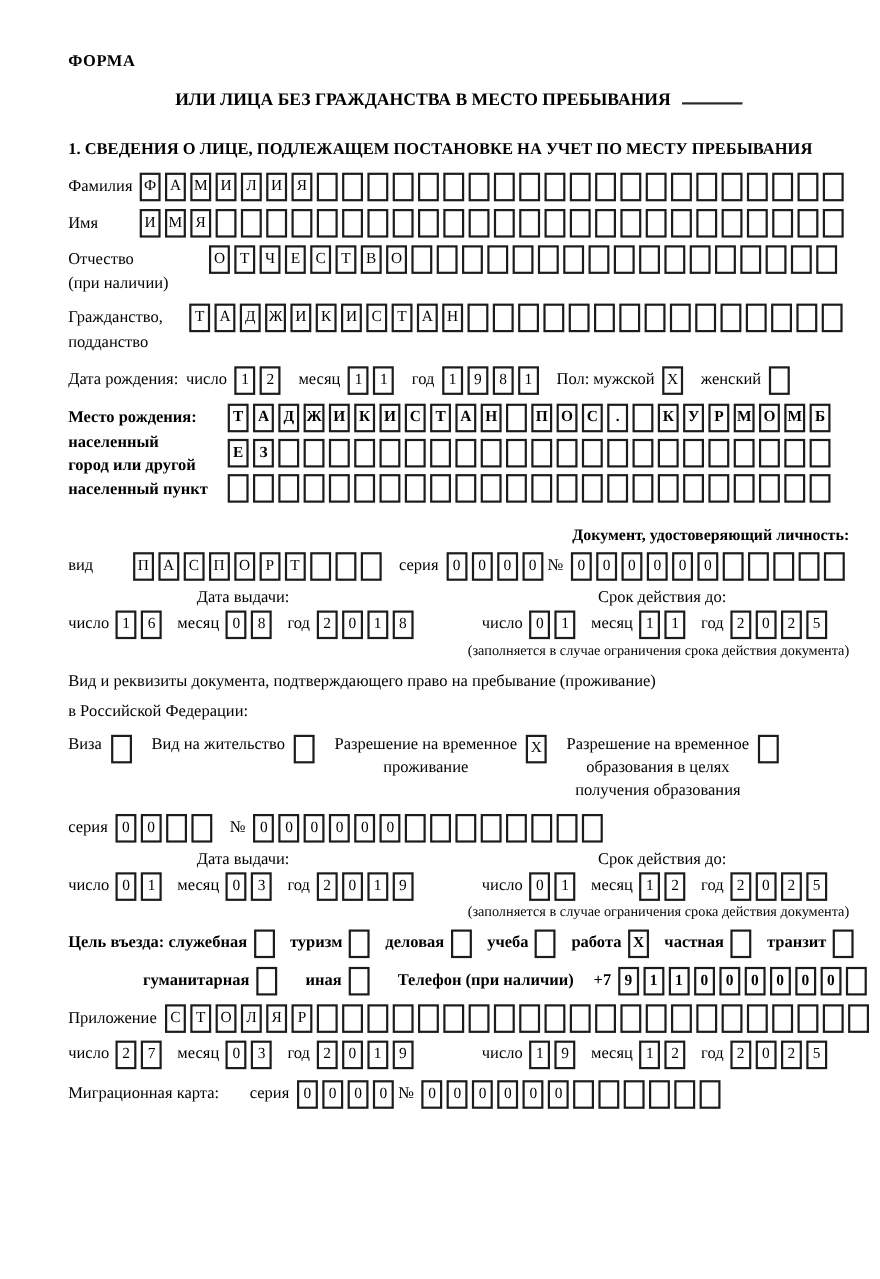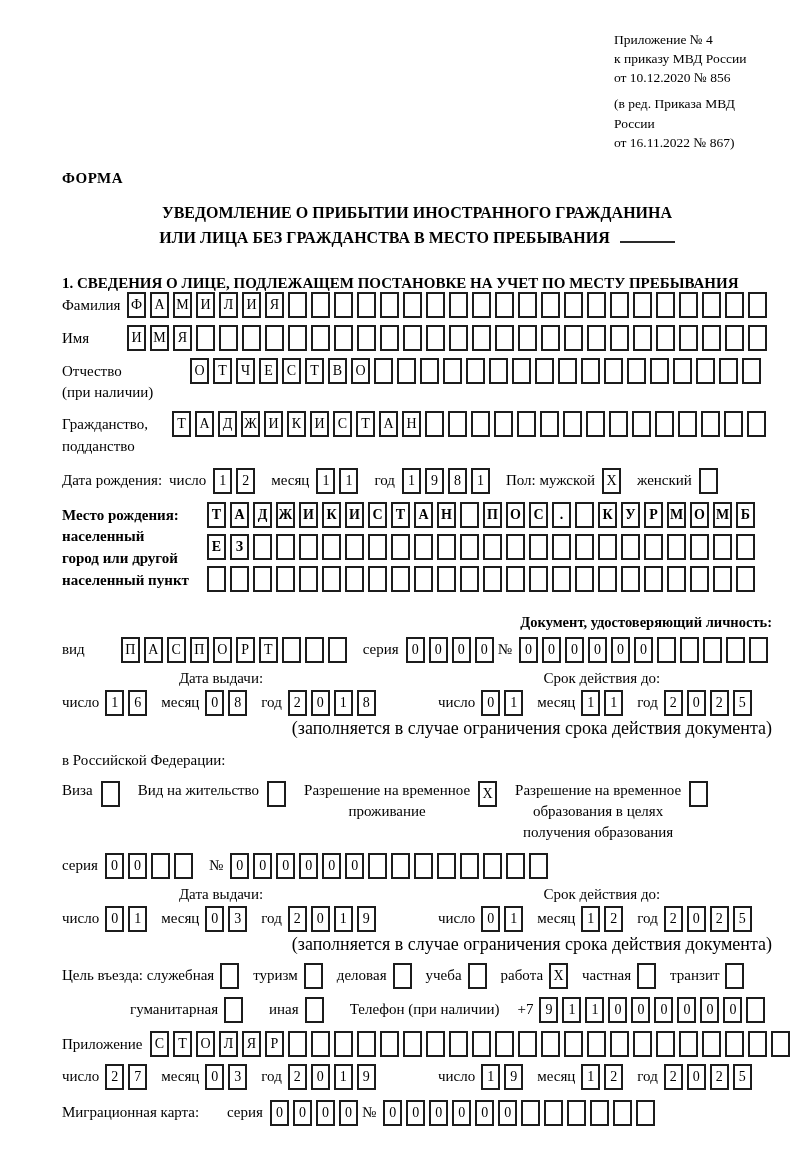--- a/index.html
+++ b/index.html
@@ -8,21 +8,21 @@
     font-family:"Liberation Serif","DejaVu Serif",serif;
     color:#000;font-size:15px;
   }
   .page{padding:30px 28px 20px 62px;width:710px;}
   
   .appendix{margin-left:552px;font-size:13.5px;line-height:1.42;width:160px;}
   .appendix .rev{margin-top:7px;}
   .forma{font-weight:bold;margin-top:18px;font-size:15px;letter-spacing:.5px;padding-right:4px;}
   .title{font-weight:bold;text-align:center;font-size:16px;line-height:1.55;margin-top:14px;}
   .blank-line{display:inline-block;width:55px;border-bottom:2px solid #2a2a2a;height:14px;margin-left:10px;}
-  .sec-head{font-weight:bold;font-size:15px;margin:24px 0 0;}
+  .sec-head{font-weight:bold;font-size:15px;margin:24px 0 12px;}
   
   .cells{display:inline-flex;flex-wrap:nowrap;align-items:center;}
   .cell{
     display:inline-flex;flex:none;align-items:center;justify-content:center;
     width:15px;height:22px;border:2px solid #1c1c1c;margin-right:4px;
     font-size:14px;line-height:1;background:#fff;
   }
   
   .frow{display:flex;align-items:flex-start;margin-bottom:7px;}
   .flabel{flex:none;padding-top:3px;line-height:1.45;}
@@ -33,53 +33,43 @@
   .gap{width:12px;flex:none;}
   
   .dates{display:flex;margin:6px 0 2px;}
   .date-group{}
   .date-group.left{width:318px;flex:none;}
   .date-group.right{margin-left:58px;}
   .date-head{text-align:center;margin-bottom:3px;}
   .date-fields{display:flex;align-items:center;white-space:nowrap;}
   .date-fields .t{margin-right:6px;}
   .date-fields .cells{margin-right:10px;}
-  .small-note{font-size:18px;text-align:right;margin:1px 0 8px;}
+  .small-note{font-size:13px;text-align:right;margin:1px 0 8px;}
   .doc-head{font-weight:bold;text-align:right;margin:16px 0 6px;font-size:14.5px;}
   
   .opt-row{display:flex;align-items:flex-start;margin:6px 0 10px;}
   .opt{display:flex;align-items:flex-start;margin-right:14px;}
   .opt .olabel{line-height:1.4;margin-right:8px;}
   .opt .olabel.center{text-align:center;}
   .opt .cells{margin-top:1px;}
-  .purpose-row{display:flex;align-items:center;flex-wrap:nowrap;margin-bottom:8px;}
+  .purpose-row{display:flex;align-items:center;flex-wrap:nowrap;margin-bottom:8px;font-weight:bold;}
   .purpose-row .t{margin-right:6px;white-space:nowrap;}
   .purpose-row .cells{margin-right:10px;}
   .indent68{padding-left:68px;}
   .intro{line-height:1.8;margin-top:4px;}
 </style>
 </head>
 <body>
 
 <div class="page">
 
-  <div class="appendix">
-    <div>Приложение № 4</div>
-    <div>к приказу МВД России</div>
-    <div>от 10.12.2020 № 856</div>
-    <div class="rev">
-      <div>(в ред. Приказа МВД России</div>
-      <div>от 16.11.2022 № 867)</div>
-    </div>
-  </div>
 
   <div class="forma">ФОРМА</div>
 
   <div class="title">
-    <div>УВЕДОМЛЕНИЕ О ПРИБЫТИИ ИНОСТРАННОГО ГРАЖДАНИНА</div>
     <div>
       <span>ИЛИ ЛИЦА БЕЗ ГРАЖДАНСТВА В МЕСТО ПРЕБЫВАНИЯ</span><span class="blank-line"></span>
     </div>
   </div>
 
   <div class="sec-head">1. СВЕДЕНИЯ О ЛИЦЕ, ПОДЛЕЖАЩЕМ ПОСТАНОВКЕ НА УЧЕТ ПО МЕСТУ ПРЕБЫВАНИЯ</div>
 
   <div class="frow">
     <div class="flabel w65">Фамилия</div>
     <div class="cells">
@@ -420,20 +410,21 @@
             <span class="cell">0</span>
             <span class="cell">2</span>
             <span class="cell">5</span>
           </span>
       </div>
     </div>
   </div>
   <div class="small-note">(заполняется в случае ограничения срока действия документа)</div>
 
   <div class="intro">
+    <div>Вид и реквизиты документа, подтверждающего право на пребывание (проживание)</div>
     <div>в Российской Федерации:</div>
   </div>
 
   <div class="opt-row">
     <div class="opt">
       <span class="olabel">Виза</span>
       <span class="cells">
           <span class="cell"></span>
         </span>
     </div>

